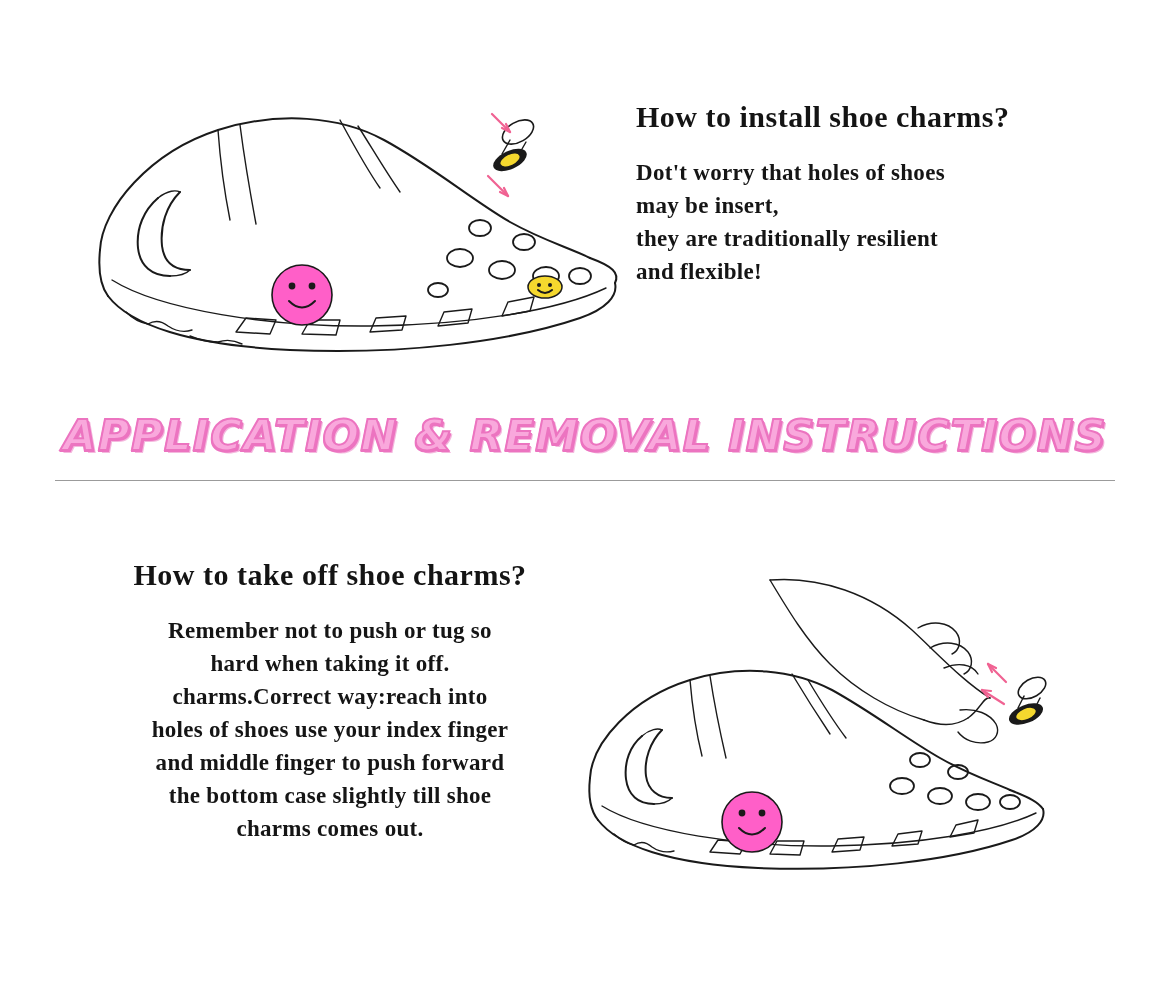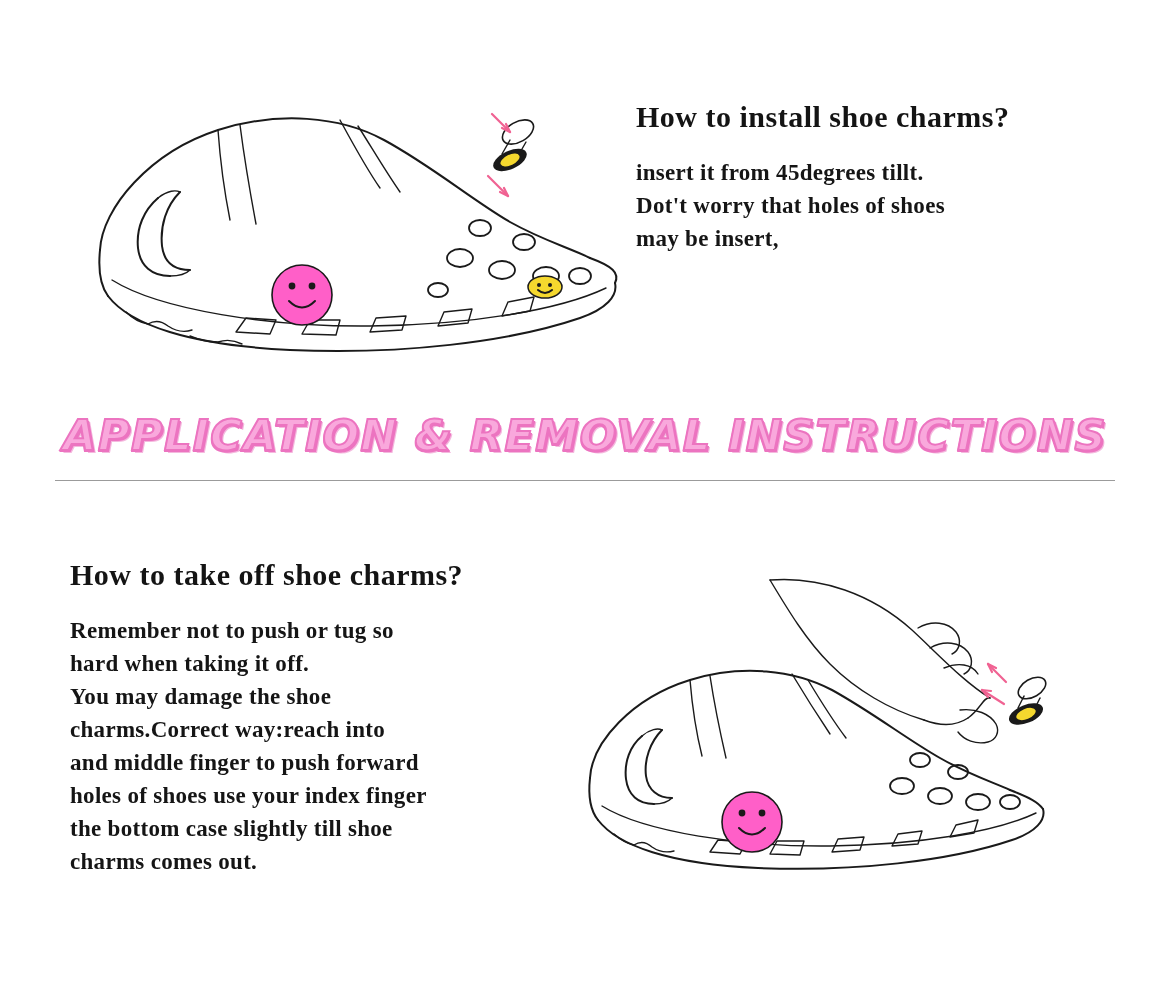--- a/index.html
+++ b/index.html
@@ -92,20 +92,21 @@
     background: #9b9b9b;
   }
 
   
   .panel-bottom {
     position: absolute;
     left: 0;
     top: 500px;
     width: 942px;
     height: 504px;
+    text-align: center;
   }
   .text-bottom {
     position: absolute;
     left: 70px;
     top: 58px;
     width: 520px;
   }
   .shoe-bottom {
     position: absolute;
     left: 520px;
@@ -190,41 +191,41 @@
 
       <path class="arrow-pink" d="M452 34 L470 52"></path>
       <path class="arrow-pink" d="M470 52 L462 48 M470 52 L466 44"></path>
       <path class="arrow-pink" d="M448 96 L468 116"></path>
       <path class="arrow-pink" d="M468 116 L460 112 M468 116 L464 108"></path>
     </svg>
   </div>
 
   <div class="text-top">
     <div class="heading">How to install shoe charms?</div>
-    <div class="body-line">insert it from 45degrees tillt.</div>
     <div class="body-line">Dot't worry that holes of shoes</div>
     <div class="body-line">may be insert,</div>
+    <div class="body-line">they are traditionally resilient</div>
+    <div class="body-line">and flexible!</div>
   </div>
 </div>
 
 <div class="banner-wrap">
   <div class="banner-text">APPLICATION &amp; REMOVAL INSTRUCTIONS</div>
   <div class="divider"></div>
 </div>
 
 <div class="panel-bottom">
 
   <div class="text-bottom">
     <div class="heading">How to take off shoe charms?</div>
     <div class="body-line">Remember not to push or tug so</div>
     <div class="body-line">hard when taking it off.</div>
-    <div class="body-line">You may damage the shoe</div>
     <div class="body-line">charms.Correct way:reach into</div>
+    <div class="body-line">holes of shoes use your index finger</div>
     <div class="body-line">and middle finger to push forward</div>
-    <div class="body-line">holes of shoes use your index finger</div>
     <div class="body-line">the bottom case slightly till shoe</div>
     <div class="body-line">charms comes out.</div>
   </div>
 
   <div class="shoe-bottom">
     <svg viewBox="0 0 620 340" width="620" height="340">
 
       <path class="ln-thin" d="M250 10 C300 6 352 24 392 60 C420 86 444 112 470 128"></path>
       <path class="ln-thin" d="M250 10 C268 40 286 70 310 94 C336 120 370 140 404 150"></path>
       <path class="ln-thin" d="M404 150 C420 156 436 156 448 148"></path>

